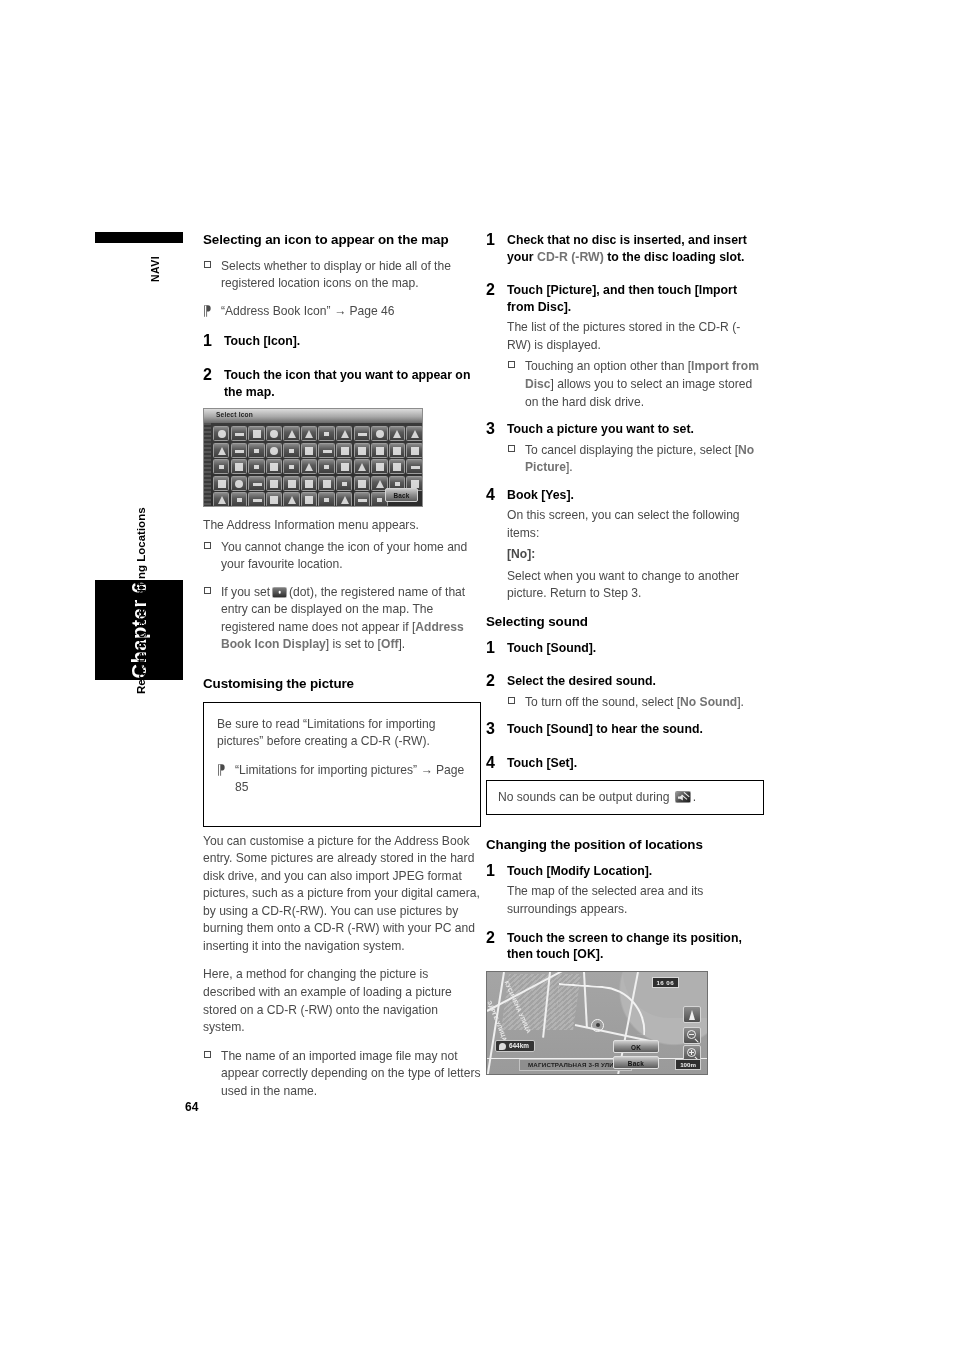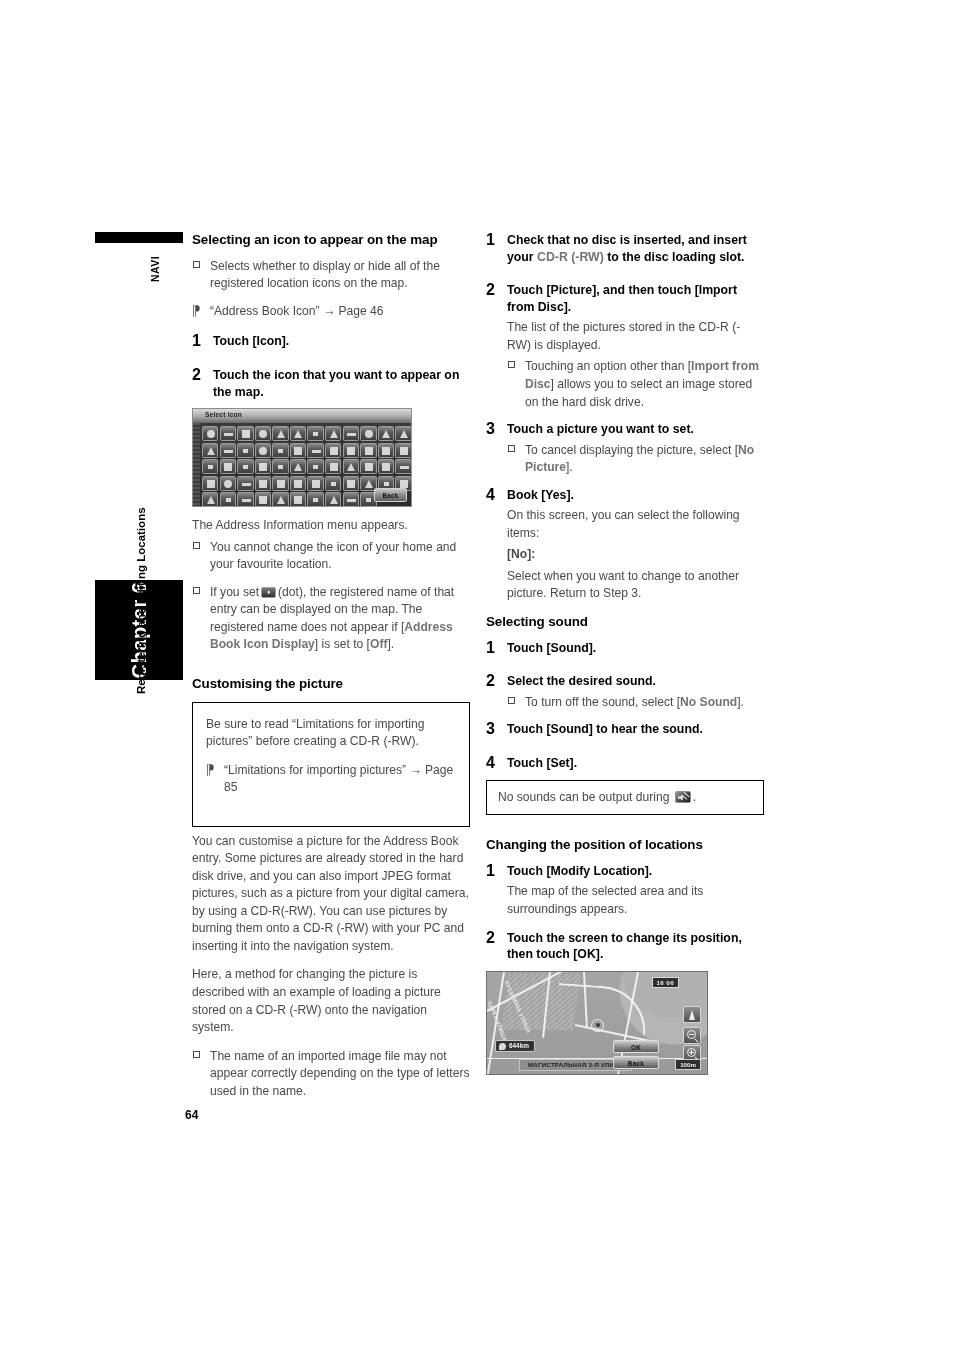--- a/index.html
+++ b/index.html
@@ -79,30 +79,29 @@
     transform-origin: left top;
   }
 
   
   .pagenum {
     position: absolute;
     left: 185px; top: 1100px;
     font-size: 12px;
     font-weight: bold;
     color: #000;
-    margin-top: 8px;
   }
 
   
   .col {
     position: absolute;
     width: 278px;
     top: 232px;
   }
-  .col-left  { left: 192px; }
+  .col-left  { left: 203px; }
   .col-right { left: 486px; }
 
   
   h2.sec {
     font-size: 13.4px;
     font-weight: bold;
     color: #000;
     margin: 0 0 9px 0;
     line-height: 1.25;
     letter-spacing: -0.1px;

